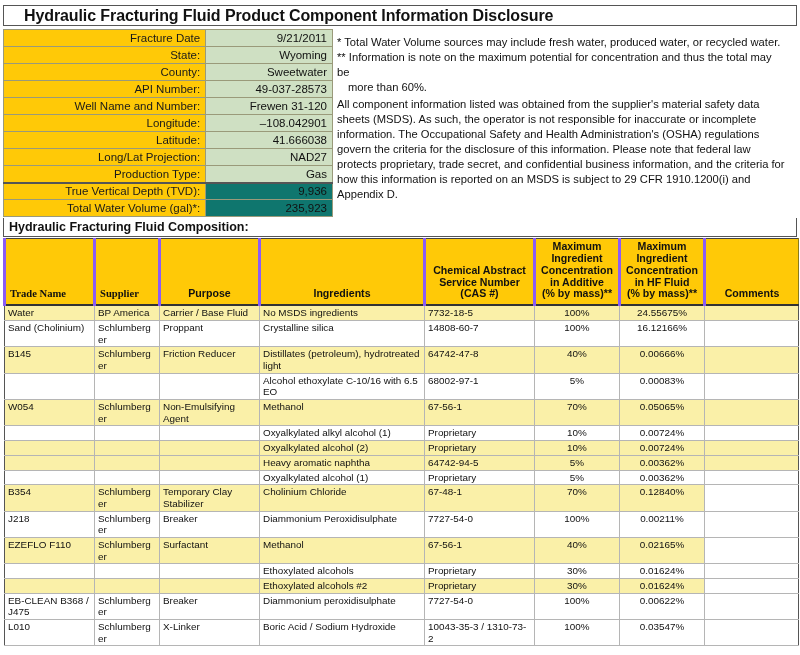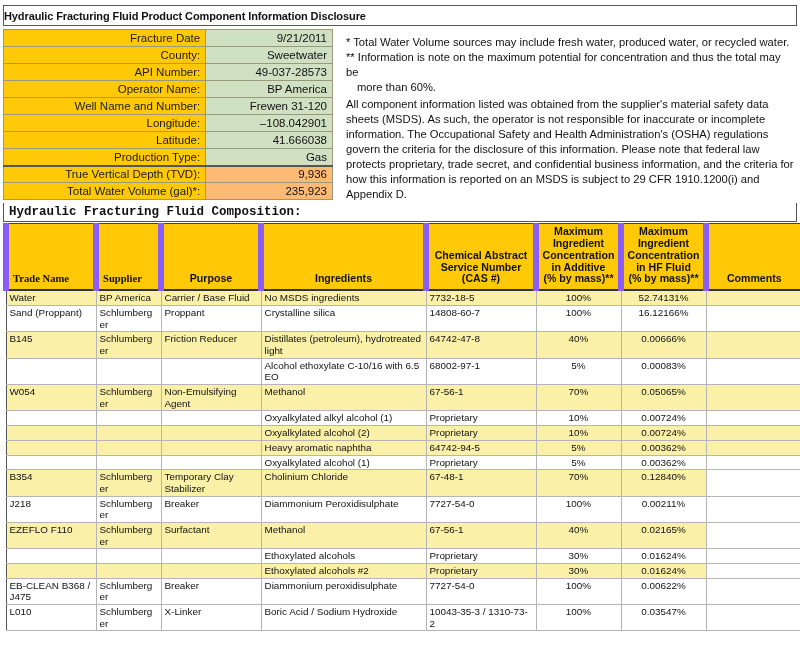--- a/index.html
+++ b/index.html
@@ -22,22 +22,22 @@
     box-sizing: border-box;
     padding: 5px 3px 0 3px;
   }
 
   
   .title-bar {
     border: 1px solid #555555;
     background: #ffffff;
     height: 21px;
     line-height: 20px;
-    padding-left: 0;
-    font-size: 11px;
+    padding-left: 20px;
+    font-size: 16px;
     font-weight: bold;
     letter-spacing: -0.1px;
     box-sizing: border-box;
   }
 
   
   .top-section {
     display: flex;
     align-items: flex-start;
     margin-top: 3px;
@@ -63,29 +63,29 @@
     width: 185px;
     font-weight: normal;
     color: #1a1a1a;
   }
   .info-value {
     background: #cfe0c3;
     text-align: right;
     width: 116px;
   }
   .info-value.hl {
-    background: #fdba74;
+    background: #0f766e;
   }
   .info-table tr.thick-top td {
     border-top: 2px solid #555555;
     padding-left: 16px;
   }
 
   .notes {
-    margin-left: 13px;
+    margin-left: 4px;
     width: 448px;
     font-size: 11.2px;
     line-height: 1.34;
     padding-top: 6px;
   }
   .notes p {
     margin: 0 0 0 0;
   }
   .notes .star-line {
     padding-left: 0px;
@@ -103,39 +103,38 @@
     border-top: none;
     background: #ffffff;
     height: 19px;
     line-height: 18px;
     padding-left: 5px;
     font-size: 12.5px;
     font-weight: bold;
     box-sizing: border-box;
     margin-top: 1px;
     width: 794px;
-    font-family: Liberation Mono, monospace;
   }
 
   
   .comp-table {
     border-collapse: collapse;
     table-layout: fixed;
     width: 794px;
     margin-top: 1px;
     border: 1px solid #444444;
   }
   .comp-table th {
     background: #FFC907;
     font-size: 10.6px;
     font-weight: bold;
     text-align: center;
     vertical-align: bottom;
     padding: 2px 2px 4px 2px;
-    border-left: 6px solid #8b5cf6;
+    border-left: 3px solid #8b5cf6;
     border-right: 1px solid #8a7b1d;
     border-bottom: 2px solid #333333;
     line-height: 1.12;
     height: 62px;
     box-sizing: border-box;
   }
   .comp-table th.left-head {
     text-align: left;
     padding-left: 4px;
     font-family: Liberation Serif, serif;
@@ -190,42 +189,46 @@
 
   <div class="top-section">
 
     <table class="info-table">
       <tbody>
           <tr>
             <td class="info-label">Fracture Date</td>
             <td class="info-value">9/21/2011</td>
           </tr>
           <tr>
+            <td class="info-label">State:</td>
+            <td class="info-value">Wyoming</td>
+          </tr>
+          <tr>
             <td class="info-label">County:</td>
             <td class="info-value">Sweetwater</td>
           </tr>
           <tr>
             <td class="info-label">API Number:</td>
             <td class="info-value">49-037-28573</td>
           </tr>
           <tr>
-            <td class="info-label">Operator Name:</td>
-            <td class="info-value">BP America</td>
-          </tr>
-          <tr>
             <td class="info-label">Well Name and Number:</td>
             <td class="info-value">Frewen 31-120</td>
           </tr>
           <tr>
             <td class="info-label">Longitude:</td>
             <td class="info-value">–108.042901</td>
           </tr>
           <tr>
             <td class="info-label">Latitude:</td>
             <td class="info-value">41.666038</td>
+          </tr>
+          <tr>
+            <td class="info-label">Long/Lat Projection:</td>
+            <td class="info-value">NAD27</td>
           </tr>
           <tr>
             <td class="info-label">Production Type:</td>
             <td class="info-value">Gas</td>
           </tr>
           <tr class="thick-top">
             <td class="info-label">True Vertical Depth (TVD):</td>
             <td class="info-value hl">9,936</td>
           </tr>
           <tr>
@@ -286,25 +289,25 @@
       </tr>
     </thead>
     <tbody>
         <tr class="band grp">
           <td>Water</td>
           <td>BP America</td>
           <td>Carrier / Base Fluid</td>
           <td>No MSDS ingredients</td>
           <td>7732-18-5</td>
           <td class="num">100%</td>
-          <td class="num">52.74131%</td>
+          <td class="num">24.55675%</td>
           <td class="comments-cell banded"></td>
         </tr>
         <tr class="grp">
-          <td>Sand (Proppant)</td>
+          <td>Sand (Cholinium)</td>
           <td>Schlumberger</td>
           <td>Proppant</td>
           <td>Crystalline silica</td>
           <td>14808-60-7</td>
           <td class="num">100%</td>
           <td class="num">16.12166%</td>
           <td class="comments-cell"></td>
         </tr>
         <tr class="band grp">
           <td>B145</td>

